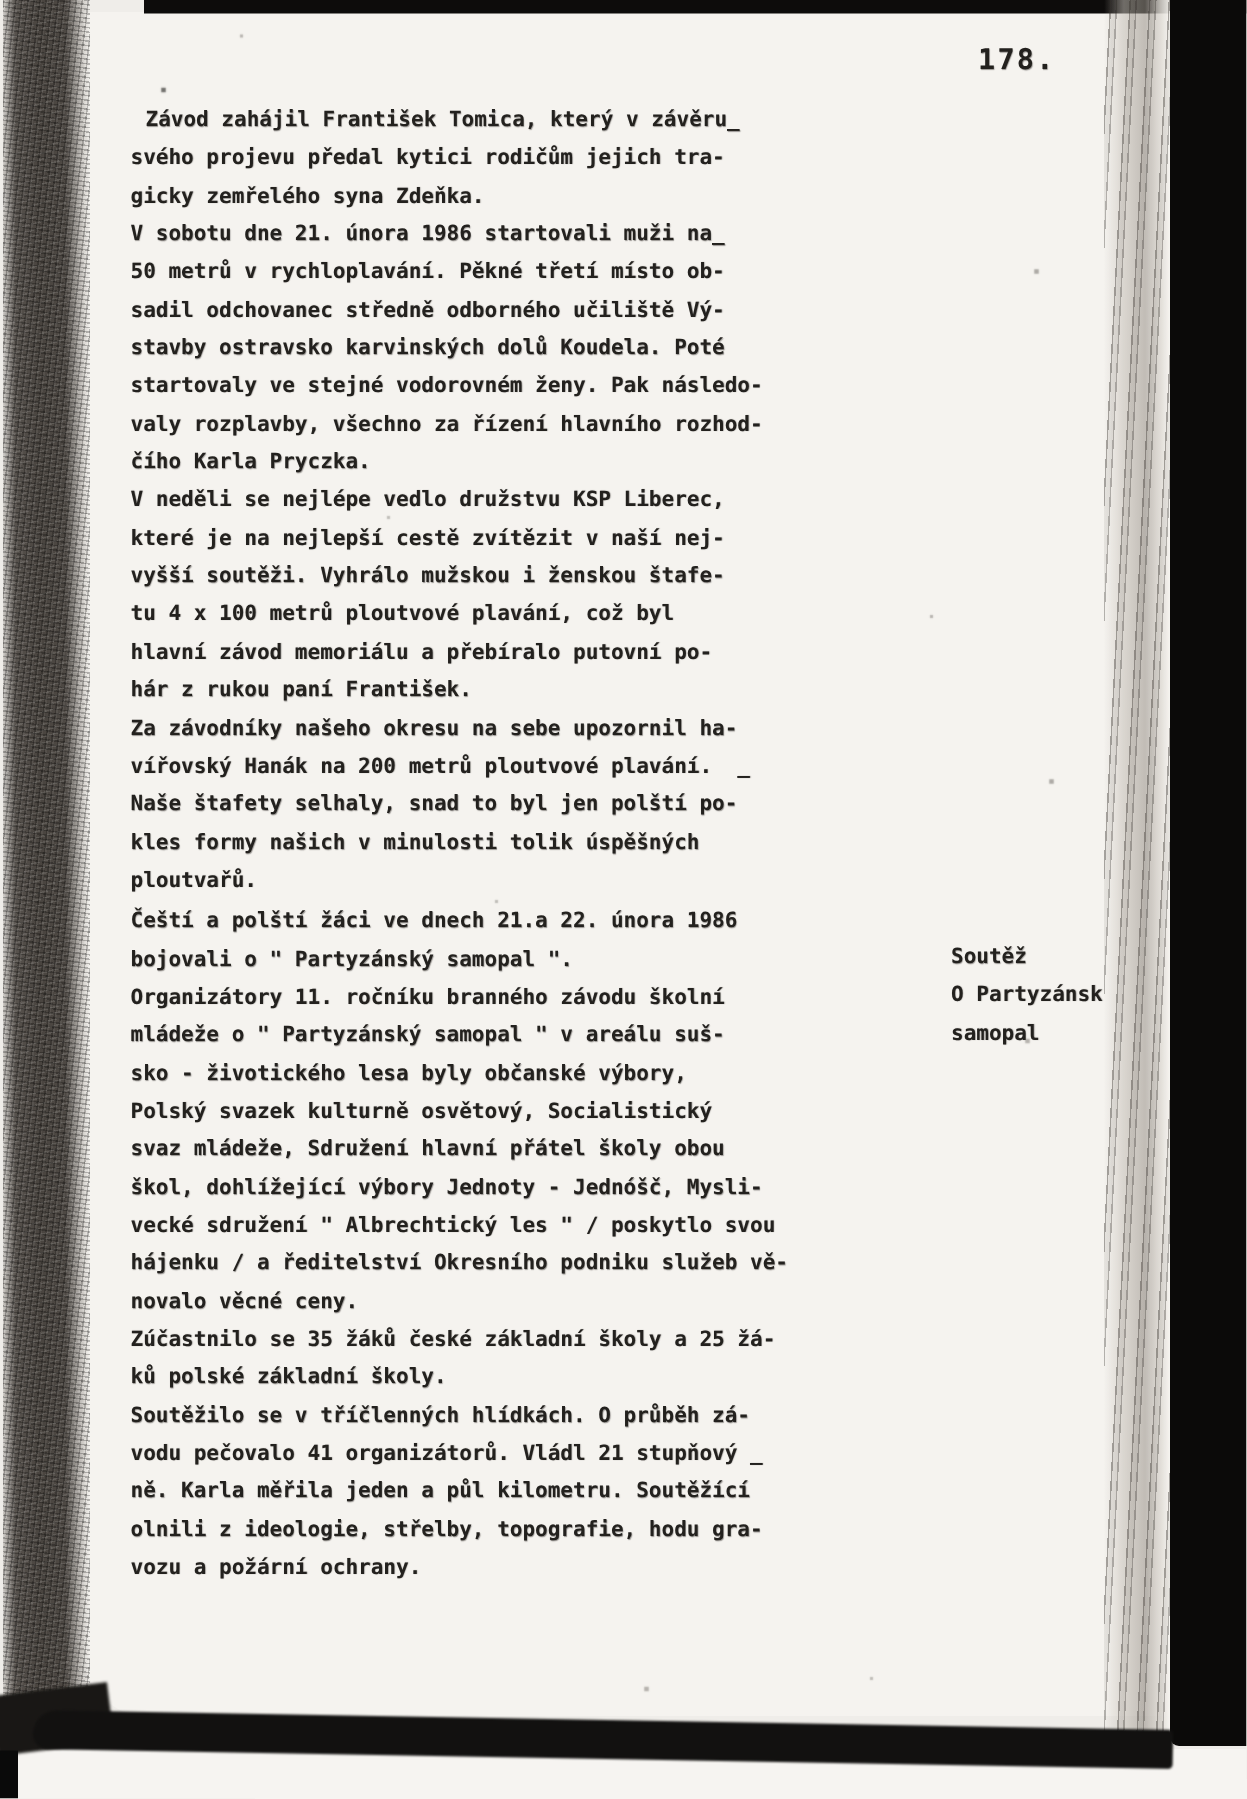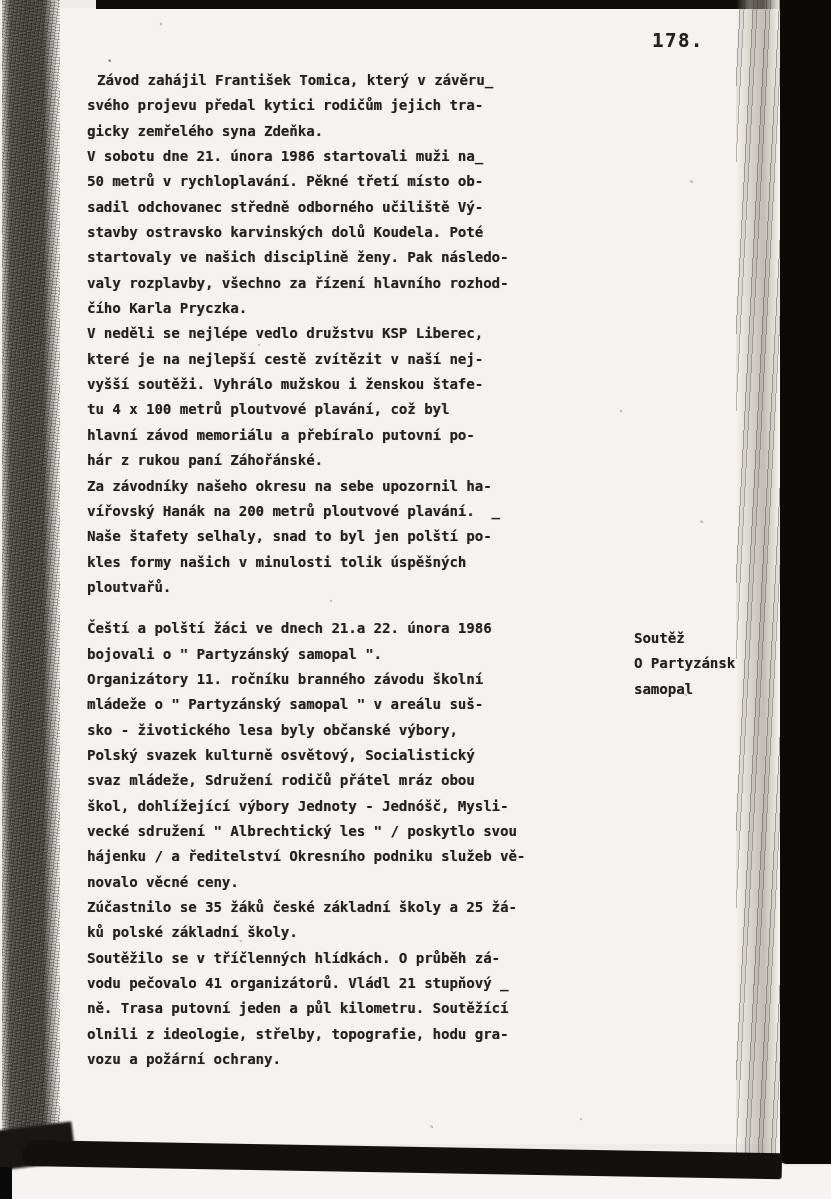--- a/index.html
+++ b/index.html
@@ -20,21 +20,21 @@
   .ink{
     color:#23211e;
     font-weight:700;
     text-shadow:0.4px 0.4px 0.7px rgba(35,32,28,0.45);
   }
   .text-main{
     position:absolute;left:87px;top:68px;width:585px;z-index:2;
     font-size:14px;
   }
   .line{height:25.35px;line-height:25.35px;white-space:pre;}
-  .block + .block{margin-top:16px;}
+  .block + .block{margin-top:2px;}
   .block:first-of-type .line:first-child{padding-left:10px;}
   .margin-note{
     position:absolute;left:634px;top:626px;width:190px;z-index:2;
     font-size:14px;
   }
   .pageno{
     position:absolute;left:652px;top:29px;z-index:2;
     font-size:19px;letter-spacing:1.5px;
   }
   
@@ -102,52 +102,52 @@
 
   <div class="text-main ink">
     <div class="block">
         <div class="line">Závod zahájil František Tomica, který v závěru_</div>
         <div class="line">svého projevu předal kytici rodičům jejich tra-</div>
         <div class="line">gicky zemřelého syna Zdeňka.</div>
         <div class="line">V sobotu dne 21. února 1986 startovali muži na_</div>
         <div class="line">50 metrů v rychloplavání. Pěkné třetí místo ob-</div>
         <div class="line">sadil odchovanec středně odborného učiliště Vý-</div>
         <div class="line">stavby ostravsko karvinských dolů Koudela. Poté</div>
-        <div class="line">startovaly ve našich disciplině ženy. Pak následo-</div>
+        <div class="line">startovaly ve stejné vodorovném ženy. Pak následo-</div>
         <div class="line">valy rozplavby, všechno za řízení hlavního rozhod-</div>
         <div class="line">čího Karla Pryczka.</div>
         <div class="line">V neděli se nejlépe vedlo družstvu KSP Liberec,</div>
         <div class="line">které je na nejlepší cestě zvítězit v naší nej-</div>
         <div class="line">vyšší soutěži. Vyhrálo mužskou i ženskou štafe-</div>
         <div class="line">tu 4 x 100 metrů ploutvové plavání, což byl</div>
         <div class="line">hlavní závod memoriálu a přebíralo putovní po-</div>
-        <div class="line">hár z rukou paní Záhořánské.</div>
+        <div class="line">hár z rukou paní František.</div>
         <div class="line">Za závodníky našeho okresu na sebe upozornil ha-</div>
         <div class="line">vířovský Hanák na 200 metrů ploutvové plavání.  _</div>
         <div class="line">Naše štafety selhaly, snad to byl jen polští po-</div>
         <div class="line">kles formy našich v minulosti tolik úspěšných</div>
         <div class="line">ploutvařů.</div>
       </div>
     <div class="block">
         <div class="line">Čeští a polští žáci ve dnech 21.a 22. února 1986</div>
         <div class="line">bojovali o " Partyzánský samopal ".</div>
         <div class="line">Organizátory 11. ročníku branného závodu školní</div>
         <div class="line">mládeže o " Partyzánský samopal " v areálu suš-</div>
         <div class="line">sko - životického lesa byly občanské výbory,</div>
         <div class="line">Polský svazek kulturně osvětový, Socialistický</div>
-        <div class="line">svaz mládeže, Sdružení rodičů přátel mráz obou</div>
+        <div class="line">svaz mládeže, Sdružení hlavní přátel školy obou</div>
         <div class="line">škol, dohlížející výbory Jednoty - Jednóšč, Mysli-</div>
         <div class="line">vecké sdružení " Albrechtický les " / poskytlo svou</div>
         <div class="line">hájenku / a ředitelství Okresního podniku služeb vě-</div>
         <div class="line">novalo věcné ceny.</div>
         <div class="line">Zúčastnilo se 35 žáků české základní školy a 25 žá-</div>
         <div class="line">ků polské základní školy.</div>
         <div class="line">Soutěžilo se v tříčlenných hlídkách. O průběh zá-</div>
         <div class="line">vodu pečovalo 41 organizátorů. Vládl 21 stupňový _</div>
-        <div class="line">ně. Trasa putovní jeden a půl kilometru. Soutěžící</div>
+        <div class="line">ně. Karla měřila jeden a půl kilometru. Soutěžící</div>
         <div class="line">olnili z ideologie, střelby, topografie, hodu gra-</div>
         <div class="line">vozu a požární ochrany.</div>
       </div>
   </div>
 
   <div class="margin-note ink">
       <div class="line">Soutěž</div>
       <div class="line">O Partyzánsk</div>
       <div class="line">samopal</div>
     </div>

